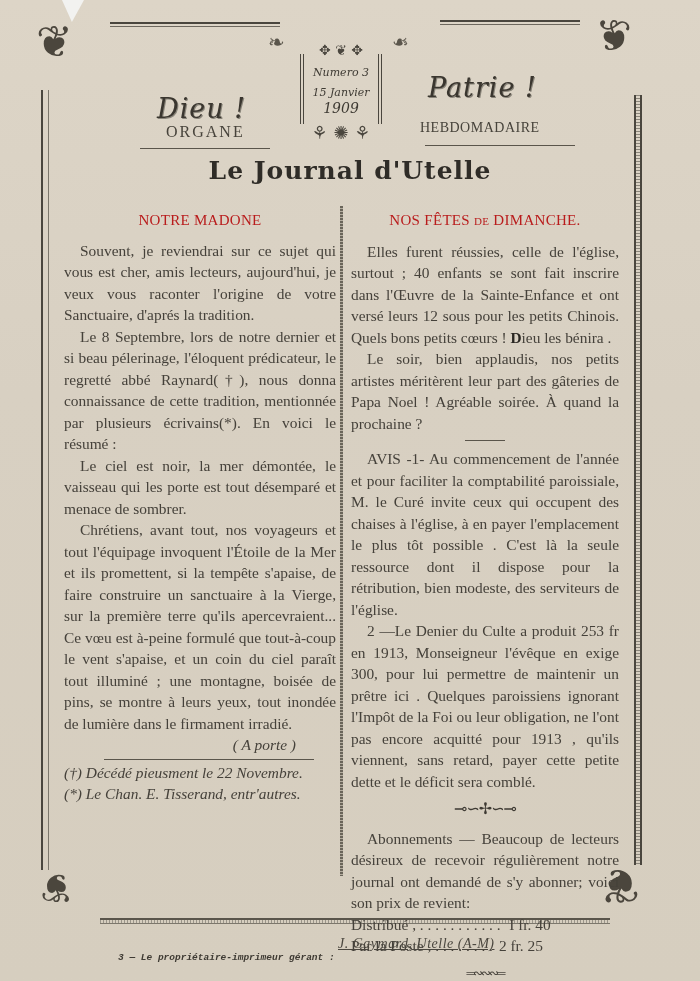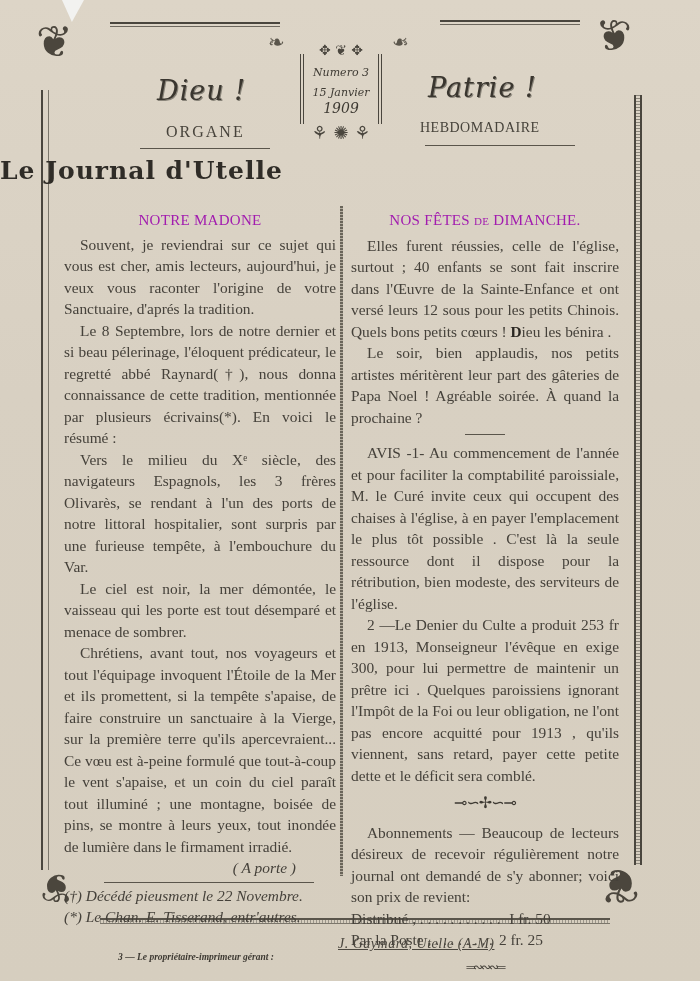--- a/index.html
+++ b/index.html
@@ -49,21 +49,21 @@
   .corner.tr { left: 595px; top: 14px; transform: scaleX(-1); }
   .corner.bl { left: 40px; top: 868px; font-size: 40px; transform: scaleY(-1); }
   .corner.br { left: 600px; top: 862px; font-size: 48px; transform: rotate(180deg); }
 
   
   .mast-word {
     position: absolute; font-family: "DejaVu Serif", serif; font-style: italic;
     font-size: 27px; color: #3a362f; letter-spacing: 1px;
     text-shadow: 1px 1px 0 #8a857a;
   }
-  .mast-word.left { left: 157px; top: 75px; }
+  .mast-word.left { left: 157px; top: 93px; }
   .mast-word.right { left: 428px; top: 72px; }
   .mast-label {
     position: absolute; font-family: "Liberation Serif", serif;
     font-size: 16px; letter-spacing: 2px; color: #47433b;
   }
   .mast-label.left { left: 166px; top: 123px; }
   .mast-label.right { left: 420px; top: 120px; letter-spacing: 0.5px; font-size: 14px; }
   .mast-rule { position: absolute; height: 1px; background: #5a554b; }
   .mast-rule.left { left: 140px; top: 148px; width: 130px; }
   .mast-rule.right { left: 425px; top: 145px; width: 150px; }
@@ -80,56 +80,56 @@
   .cartouche .base { position: absolute; left: 0; top: 80px; width: 90px; text-align: center;
     font-size: 18px; color: #4a463e; }
   .cartouche .num { position: absolute; left: 0; width: 90px; text-align: center;
     font-style: italic; color: #3e3a33; }
   .num.n1 { top: 24px; font-size: 11px; }
   .num.n2 { top: 44px; font-size: 11px; }
   .num.n3 { top: 58px; font-size: 14px; }
   .flourish { position: absolute; color: #5b564c; font-size: 20px; }
 
   .title {
-    position: absolute; left: 0; width: 700px; top: 156px; text-align: left;
+    position: absolute; left: 0; width: 700px; top: 156px; text-align: center;
     font-family: "DejaVu Serif", serif; font-weight: bold; font-size: 25px;
     color: #2f2c27; letter-spacing: 1px;
   }
 
   
   .col {
     position: absolute; font-family: "Liberation Serif", serif; font-size: 15.4px;
     line-height: 21.5px; color: #45413a; text-align: justify;
   }
   .col.left { left: 64px; top: 210px; width: 272px; }
   .col.right { left: 351px; top: 210px; width: 268px; }
   .col-rule {
     position: absolute; left: 340px; top: 206px; width: 3px; height: 670px;
     background: repeating-linear-gradient(180deg, #6a655a 0 2px, #b4ad9f 2px 3px);
   }
-  .head { text-align: center; font-size: 15px; letter-spacing: 0.3px; margin-bottom: 2px; color: #a21caf; }
+  .head { text-align: center; font-size: 15px; letter-spacing: 0.3px; margin-bottom: 8px; color: #b91c1c; }
   .head small { font-size: 11px; }
   p.para { text-indent: 16px; }
   p.para + p.para { }
   .it { font-style: italic; }
   .right-align { text-align: right; padding-right: 40px; font-style: italic; }
   .note-rule { width: 210px; height: 1px; background: #5a554b; margin: 3px 0 2px 40px; }
   .short-rule { width: 40px; height: 1px; background: #5a554b; margin: 6px auto 7px; }
   .ornament { text-align: center; font-size: 16px; color: #3e3a33; margin: 6px 0 8px; letter-spacing: -1px; }
   .price-row { display: flex; padding-right: 50px; }
   .price-row .v { min-width: 50px; text-align: right; }
   .end-orn { text-align: center; font-size: 12px; color: #4a463e; margin-top: 6px; letter-spacing: -2px; }
   b.drop { font-weight: bold; color: #2a2722; }
 
   .footer-sig {
     position: absolute; left: 338px; top: 936px; font-family: "Liberation Serif", serif;
     font-style: italic; font-size: 14px; color: #4a463e; letter-spacing: 0.5px; text-decoration: underline;
   }
   .footer-note {
-    position: absolute; left: 118px; top: 952px; font-family: Liberation Serif, serif;
+    position: absolute; left: 118px; top: 952px; font-family: Liberation Mono, monospace;
     font-style: italic; font-weight: bold; font-size: 9.5px; color: #3e3a33;
   }
 </style>
 </head>
 <body>
 
 <div class="paper"></div>
 <div class="tear"></div>
 
 <div class="frame-left"></div>
@@ -163,41 +163,40 @@
 </div>
 
 <div class="title">Le Journal d'Utelle</div>
 
 <div class="col-rule"></div>
 
 <div class="col left">
   <div class="head">NOTRE MADONE</div>
   <p class="para">Souvent, je reviendrai sur ce sujet qui vous est cher, amis lecteurs, aujourd'hui, je veux vous raconter l'origine de votre Sanctuaire, d'aprés la tradition.</p>
   <p class="para">Le 8 Septembre, lors de notre dernier et si beau pélerinage, l'éloquent prédicateur, le regretté abbé Raynard(†), nous donna connaissance de cette tradition, mentionnée par plusieurs écrivains(*). En voici le résumé :</p>
-  <p class="para">Vers le milieu du Xᵉ siècle, des navigateurs Espagnols, les 3 frères Olivarès, se rendant à l'un des ports de notre littoral hospitalier, sont surpris par une furieuse tempête, à l'embouchure du Var.</p>
   <p class="para">Le ciel est noir, la mer démontée, le vaisseau qui les porte est tout désemparé et menace de sombrer.</p>
   <p class="para">Chrétiens, avant tout, nos voyageurs et tout l'équipage invoquent l'Étoile de la Mer et ils promettent, si la tempête s'apaise, de faire construire un sanctuaire à la Vierge, sur la première terre qu'ils apercevraient... Ce vœu est à-peine formulé que tout-à-coup le vent s'apaise, et un coin du ciel paraît tout illuminé ; une montagne, boisée de pins, se montre à leurs yeux, tout inondée de lumière dans le firmament irradié.</p>
   <div class="right-align">( A porte )</div>
   <div class="note-rule"></div>
   <div class="it">(†) Décédé pieusment le 22 Novembre.</div>
   <div class="it">(*) Le Chan. E. Tisserand, entr'autres.</div>
 </div>
 
 <div class="col right">
   <div class="head"><span>NOS FÊTES </span><small>DE</small><span> DIMANCHE.</span></div>
   <p class="para"><span>Elles furent réussies, celle de l'église, surtout ; 40 enfants se sont fait inscrire dans l'Œuvre de la Sainte-Enfance et ont versé leurs 12 sous pour les petits Chinois. Quels bons petits cœurs ! </span><b class="drop">D</b><span>ieu les bénira .</span></p>
   <p class="para">Le soir, bien applaudis, nos petits artistes méritèrent leur part des gâteries de Papa Noel ! Agréable soirée. À quand la prochaine ?</p>
   <div class="short-rule"></div>
   <p class="para">AVIS -1- Au commencement de l'année et pour faciliter la comptabilité paroissiale, M. le Curé invite ceux qui occupent des chaises à l'église, à en payer l'emplacement le plus tôt possible . C'est là la seule ressource dont il dispose pour la rétribution, bien modeste, des serviteurs de l'église.</p>
   <p class="para">2 —Le Denier du Culte a produit 253 fr en 1913, Monseigneur l'évêque en exige 300, pour lui permettre de maintenir un prêtre ici . Quelques paroissiens ignorant l'Impôt de la Foi ou leur obligation, ne l'ont pas encore acquitté pour 1913 , qu'ils viennent, sans retard, payer cette petite dette et le déficit sera comblé.</p>
   <div class="ornament">⊸∽✢∽⊸</div>
   <p class="para">Abonnements — Beaucoup de lecteurs désireux de recevoir régulièrement notre journal ont demandé de s'y abonner; voici son prix de revient:</p>
   <div class="price-row">
     <span>Distribué , . . . . . . . . . . .</span>
-    <span class="v">I fr. 50</span>
+    <span class="v">I fr. 40</span>
   </div>
   <div class="price-row">
     <span>Par la Poste , . . . . . . . .</span>
     <span class="v">2 fr. 25</span>
   </div>
   <div class="end-orn">═∾∾∾═</div>
 </div>
 
 <div class="footer-sig">J. Gaymard, Utelle (A-M)</div>
 <div class="footer-note">3 — Le propriétaire-imprimeur gérant :</div>

